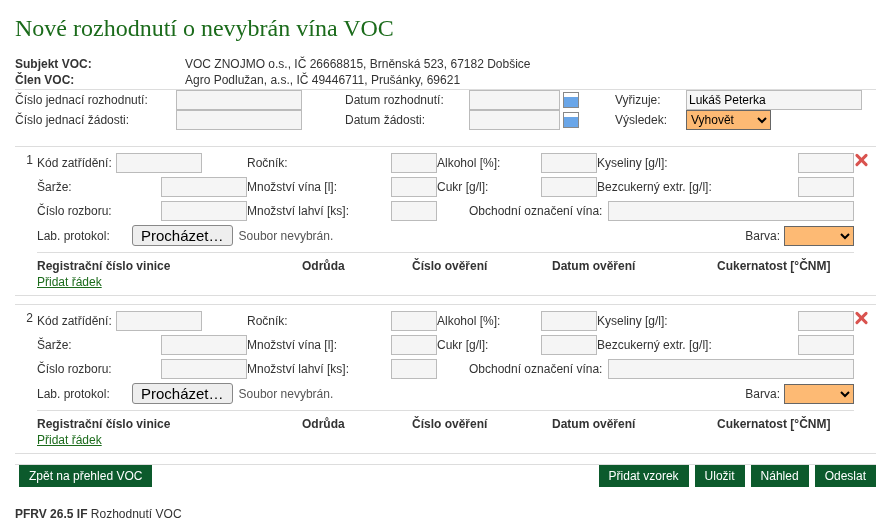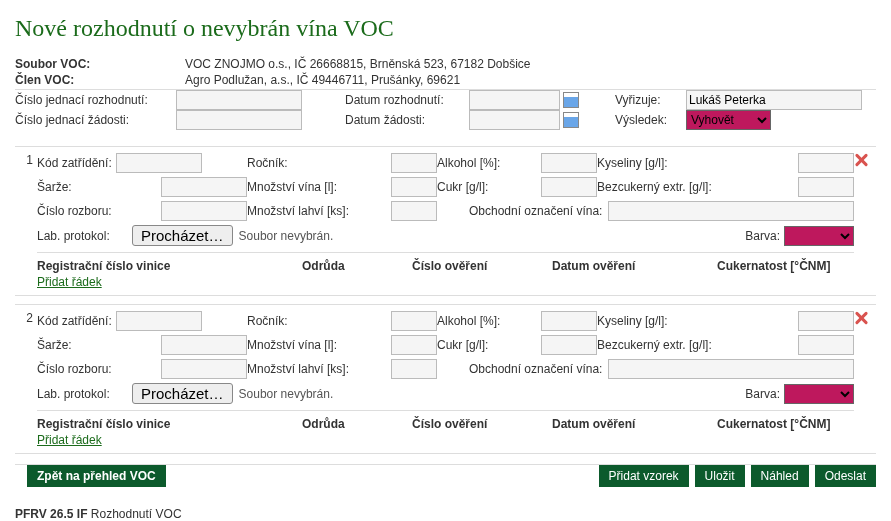--- a/index.html
+++ b/index.html
@@ -46,21 +46,21 @@
   input[type=text] {
     border: 1px solid #bbb;
     height: 18px;
     background: #f5f5f5;
     padding: 0 2px;
     font-family: inherit;
     font-size: 12px;
   }
   select {
     border: 1px solid #666;
-    background: #be185d;
+    background: #fdba74;
     font-family: inherit;
     font-size: 12px;
     height: 20px;
   }
   .cal-icon {
     display: inline-block;
     width: 14px;
     height: 14px;
     background: linear-gradient(#fff 30%, #6aa6e8 30%);
     border: 1px solid #888;
@@ -167,35 +167,35 @@
   .btn {
     background: #0c5a2c;
     color: #fff;
     border: none;
     padding: 4px 10px;
     margin-left: 6px;
     cursor: pointer;
     font-family: inherit;
     font-size: 12px;
   }
-  .btn.first { margin-left: 12px; font-weight: bold; }
+  .btn.first { margin-left: 4px; }
   .footer {
     margin-top: 20px;
     font-size: 12px;
   }
   .footer b { font-weight: bold; }
 </style>
 </head>
 <body>
 
 <h1>Nové rozhodnutí o nevybrán vína VOC</h1>
 
 <div class="header-block">
   <div class="info-line">
-    <div class="lbl">Soubor VOC:</div>
+    <div class="lbl">Subjekt VOC:</div>
     <div>VOC ZNOJMO o.s., IČ 26668815, Brněnská 523, 67182 Dobšice</div>
   </div>
   <div class="info-line">
     <div class="lbl">Člen VOC:</div>
     <div>Agro Podlužan, a.s., IČ 49446711, Prušánky, 69621</div>
   </div>
 
   <div class="form-row">
     <div class="fld" style="width:320px;">
       <label style="width:155px;">Číslo jednací rozhodnutí:</label>

